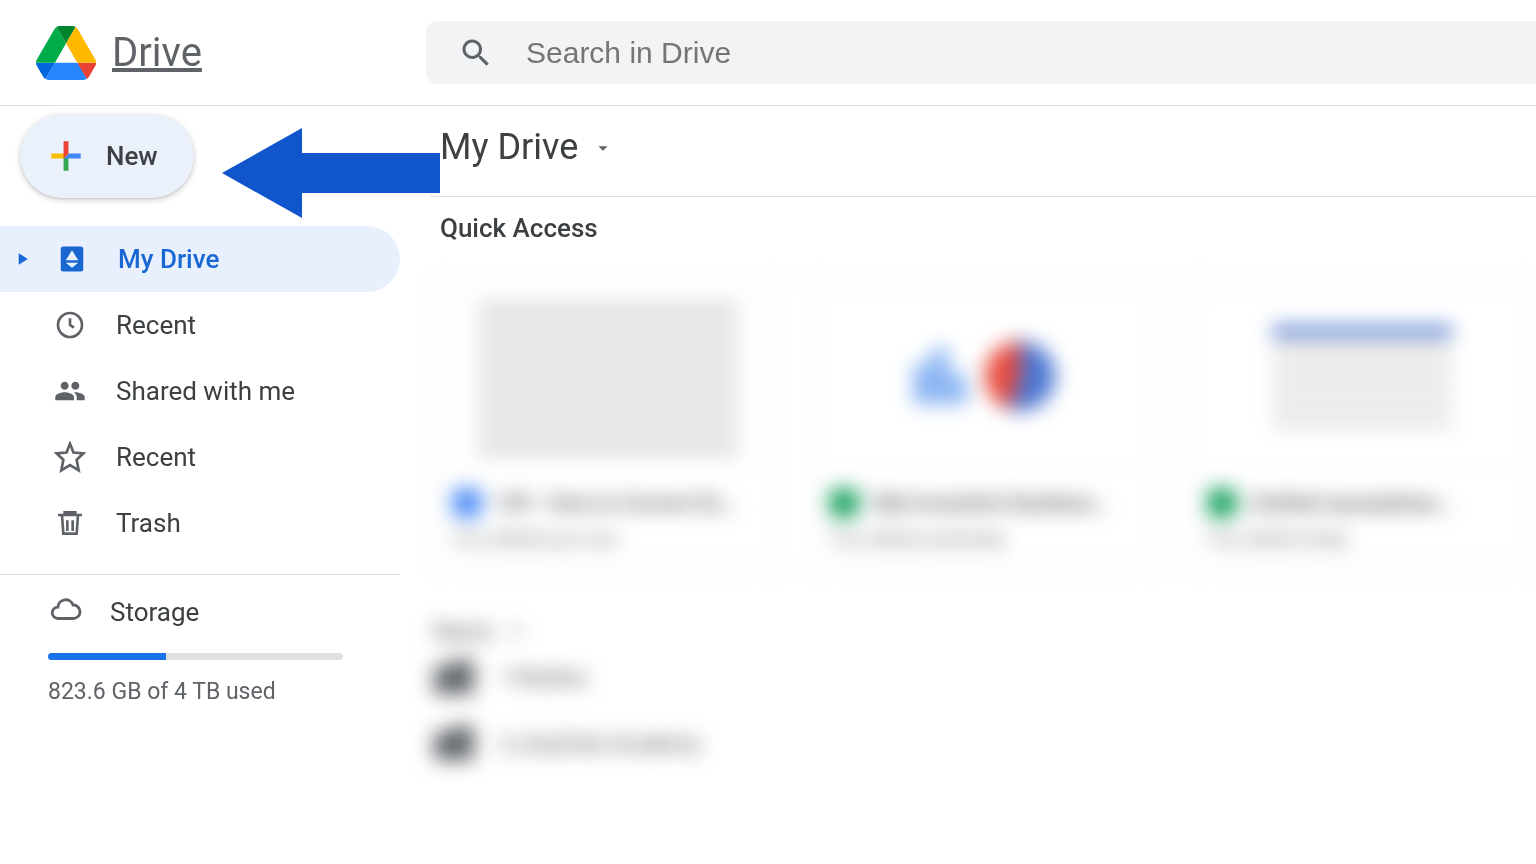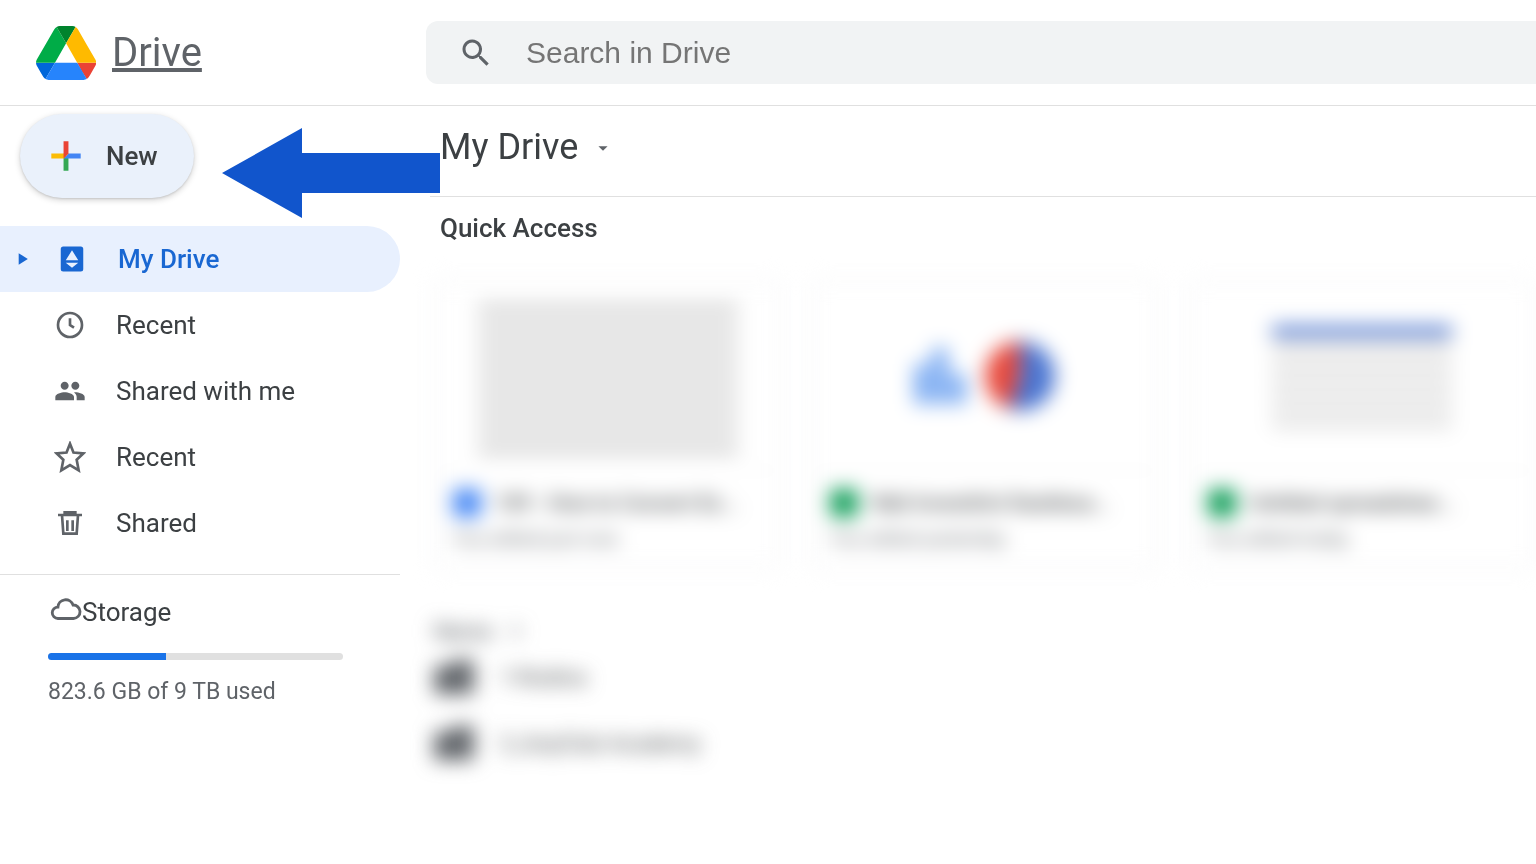--- a/index.html
+++ b/index.html
@@ -110,20 +110,21 @@
   }
   .nav-item:not(.active) { color: #5f6368; }
   .nav-item:not(.active) .nav-label { color: #3c4043; font-weight: 400; }
   .nav-item.no-expand { padding-left: 46px; }
 
   .divider { height: 1px; background: #e0e0e0; margin: 18px 0 18px -20px; }
 
   .storage-row {
     display: flex; align-items: center;
     padding-left: 28px;
+    gap: 28px;
     margin-bottom: 22px;
     cursor: pointer;
   }
   .storage-label { font-size: 26px; color: #3c4043; }
   .storage-bar {
     width: 295px; height: 7px;
     background: #e0e0e0;
     border-radius: 4px;
     margin-left: 28px;
     overflow: hidden;
@@ -320,38 +321,38 @@
           </svg>
       </span>
       <span class="nav-label">Recent</span>
     </li>
     <li class="nav-item no-expand">
       <span class="nav-icon">
         <svg viewBox="0 0 24 24" width="32" height="32" fill="none" stroke="#5f6368" stroke-width="2">
             <path d="M3 6h18M8 6V4h8v2M6 6l1 14h10l1-14M10 10v8M14 10v8"></path>
           </svg>
       </span>
-      <span class="nav-label">Shared</span>
+      <span class="nav-label">Trash</span>
     </li>
   </ul>
 
   <div class="divider"></div>
 
   <div class="storage-row">
     <span>
       <svg viewBox="0 0 24 24" width="34" height="34" fill="none" stroke="#5f6368" stroke-width="2">
           <path d="M18 18H7a4 4 0 010-8 5.5 5.5 0 0110.7-1.5A4.5 4.5 0 0118 18z"></path>
         </svg>
     </span>
     <span class="storage-label">Storage</span>
   </div>
   <div class="storage-bar">
     <div class="storage-fill"></div>
   </div>
-  <div class="storage-text">823.6 GB of 9 TB used</div>
+  <div class="storage-text">823.6 GB of 4 TB used</div>
 </div>
 
 <svg class="arrow-pointer" width="220" height="90">
   <polygon points="0,45 80,0 80,25 218,25 218,65 80,65 80,90" fill="#1155cc"></polygon>
 </svg>
 
 <div class="main">
   <div class="breadcrumb">
     <span>My Drive</span>
     <span class="chevron">

